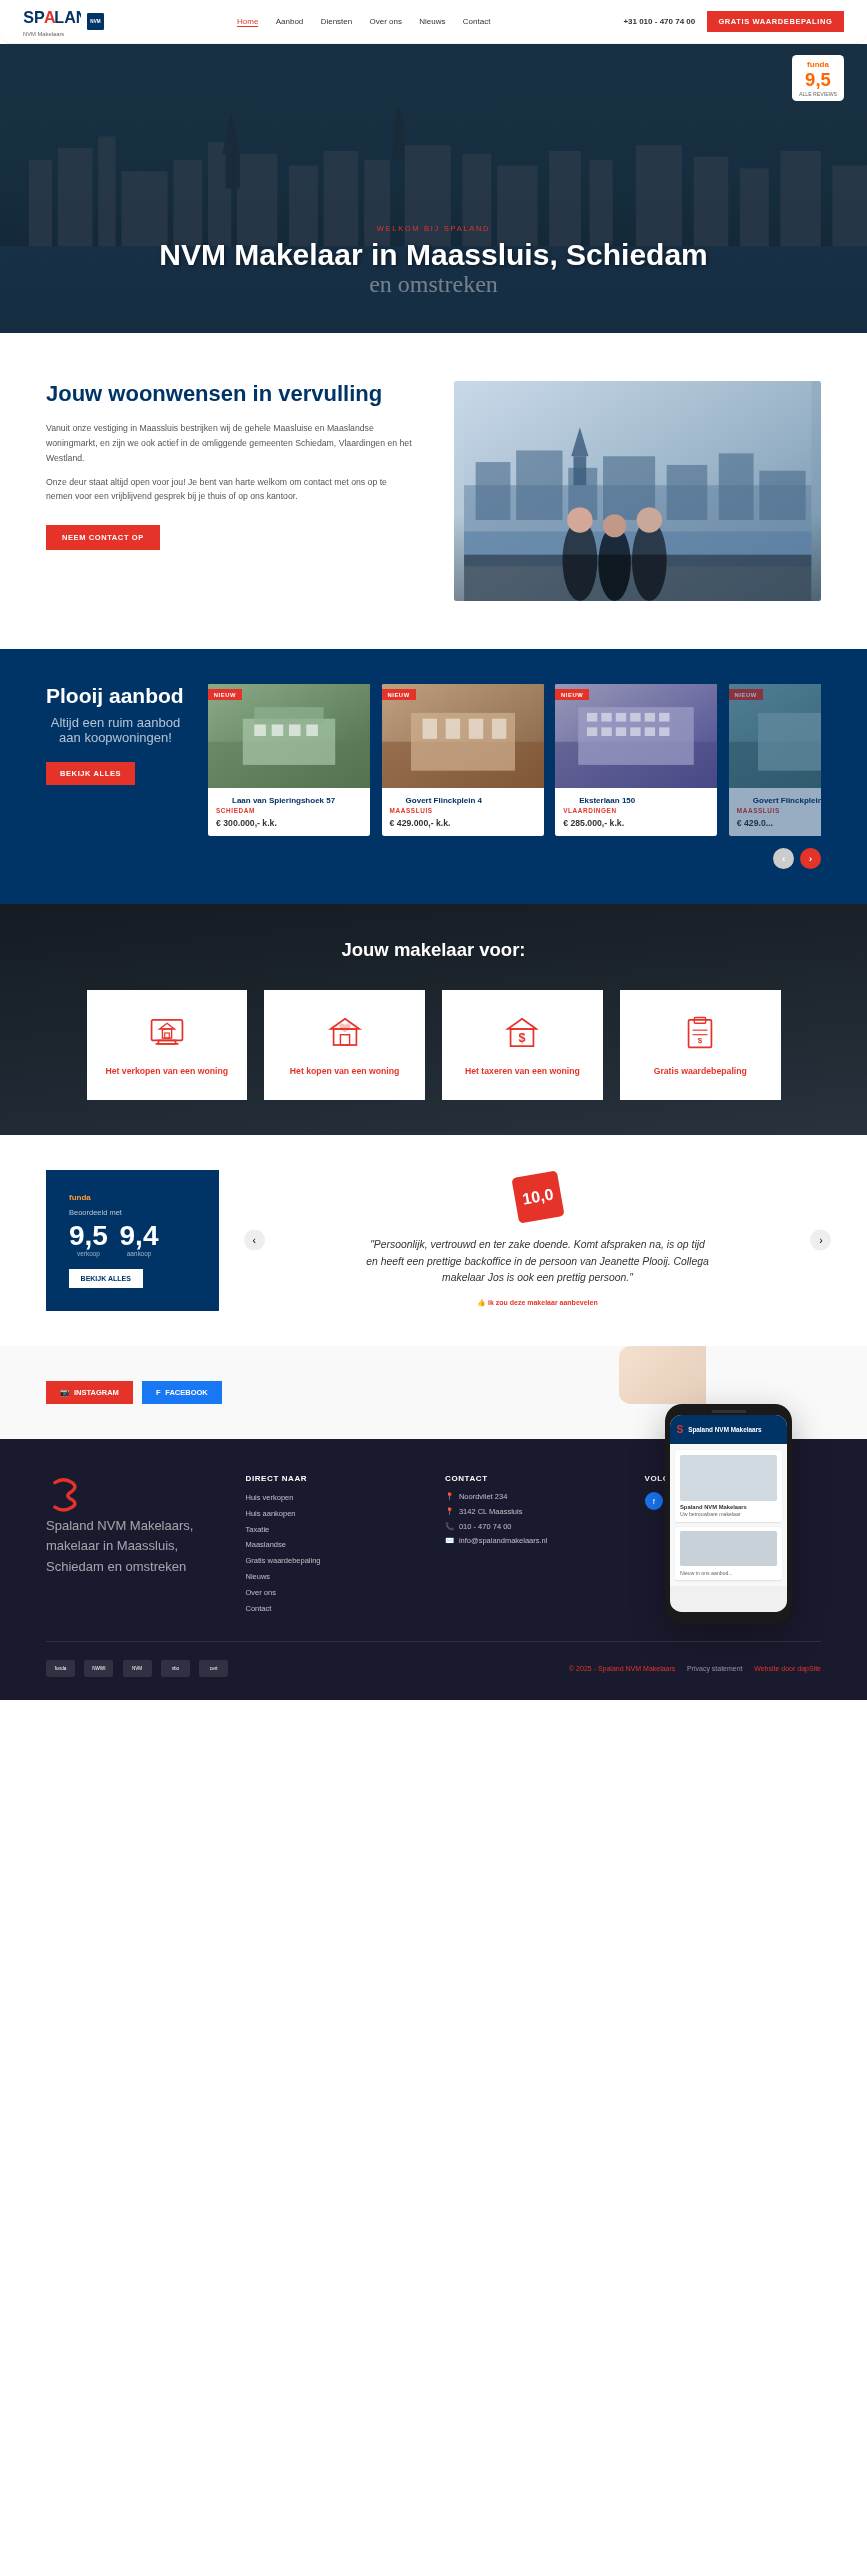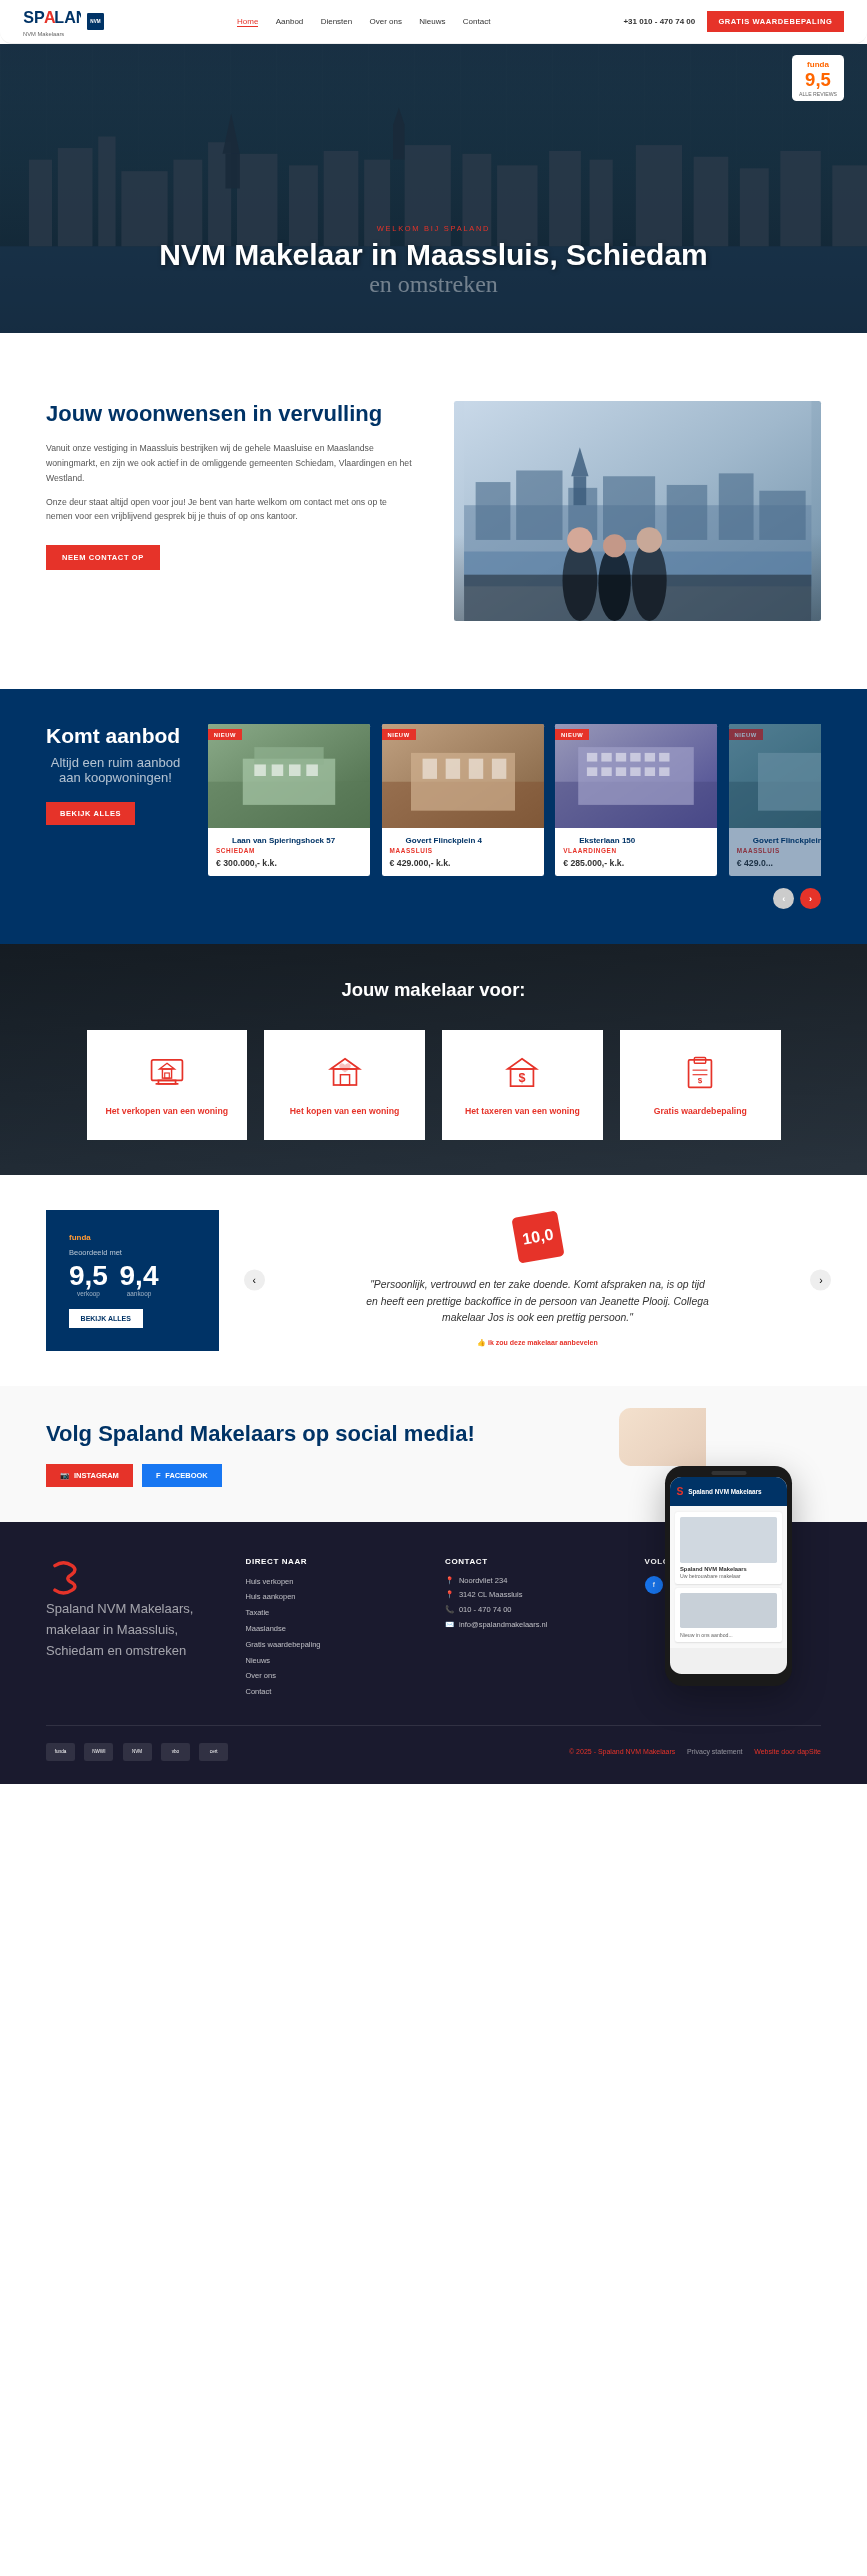--- a/index.html
+++ b/index.html
@@ -96,21 +96,21 @@
     }
     .funda-badge .funda-logo { color: #ff6600; font-weight: 900; font-size: 8px; }
     .funda-score { font-size: 18.5px; font-weight: 900; color: #ff6600; }
     .funda-label { font-size: 5.2px; color: #666; }
 
     
     .intro-section {
       display: grid;
       grid-template-columns: 1fr 1fr;
       gap: 40px;
-      padding: 68px 46px;
+      padding: 48px 46px;
       max-width: 867px;
     }
     .intro-left {}
     .intro-title {
       font-size: 22px;
       font-weight: 900;
       color: #003366;
       line-height: 1.2;
       margin-bottom: 14px;
     }
@@ -647,21 +647,21 @@
 
         <rect x="0" y="300" width="600" height="80" fill="rgba(0,0,0,0.4)"></rect>
       </svg>
     </div>
   </div>
 </section>
 
 <section class="aanbod-section">
   <div class="aanbod-inner">
     <div class="aanbod-left">
-      <h2 class="aanbod-title">Komt aanbod</h2>
+      <h2 class="aanbod-title">Plooij aanbod</h2>
       <p class="aanbod-subtitle">Altijd een ruim aanbod aan koopwoningen!</p>
       <a href="#" class="bekijk-btn">BEKIJK ALLES</a>
     </div>
     <div class="aanbod-cards">
 
       <div class="property-card">
         <div class="property-image prop-img-1">
           <div class="nieuw-badge">NIEUW</div>
           <svg width="100%" height="100%" viewBox="0 0 280 180">
             <defs>
@@ -867,21 +867,20 @@
     <p class="review-text">"Persoonlijk, vertrouwd en ter zake doende. Komt afspraken na, is op tijd en heeft een prettige backoffice in de persoon van Jeanette Plooij. Collega makelaar Jos is ook een prettig persoon."</p>
     <p class="review-recommend">
       <span>👍</span> <span>ik zou deze makelaar aanbevelen</span>
     </p>
     <button class="review-arrow right">›</button>
   </div>
 </section>
 
 <section class="social-section">
   <div class="social-left">
-    <h2 class="social-title">Volg Spaland Makelaars op social media!</h2>
     <div class="social-buttons">
       <button class="instagram-btn">
         <span>📷</span>
         <span>INSTAGRAM</span>
       </button>
       <button class="facebook-btn">
         <span>f</span>
         <span>FACEBOOK</span>
       </button>
     </div>

